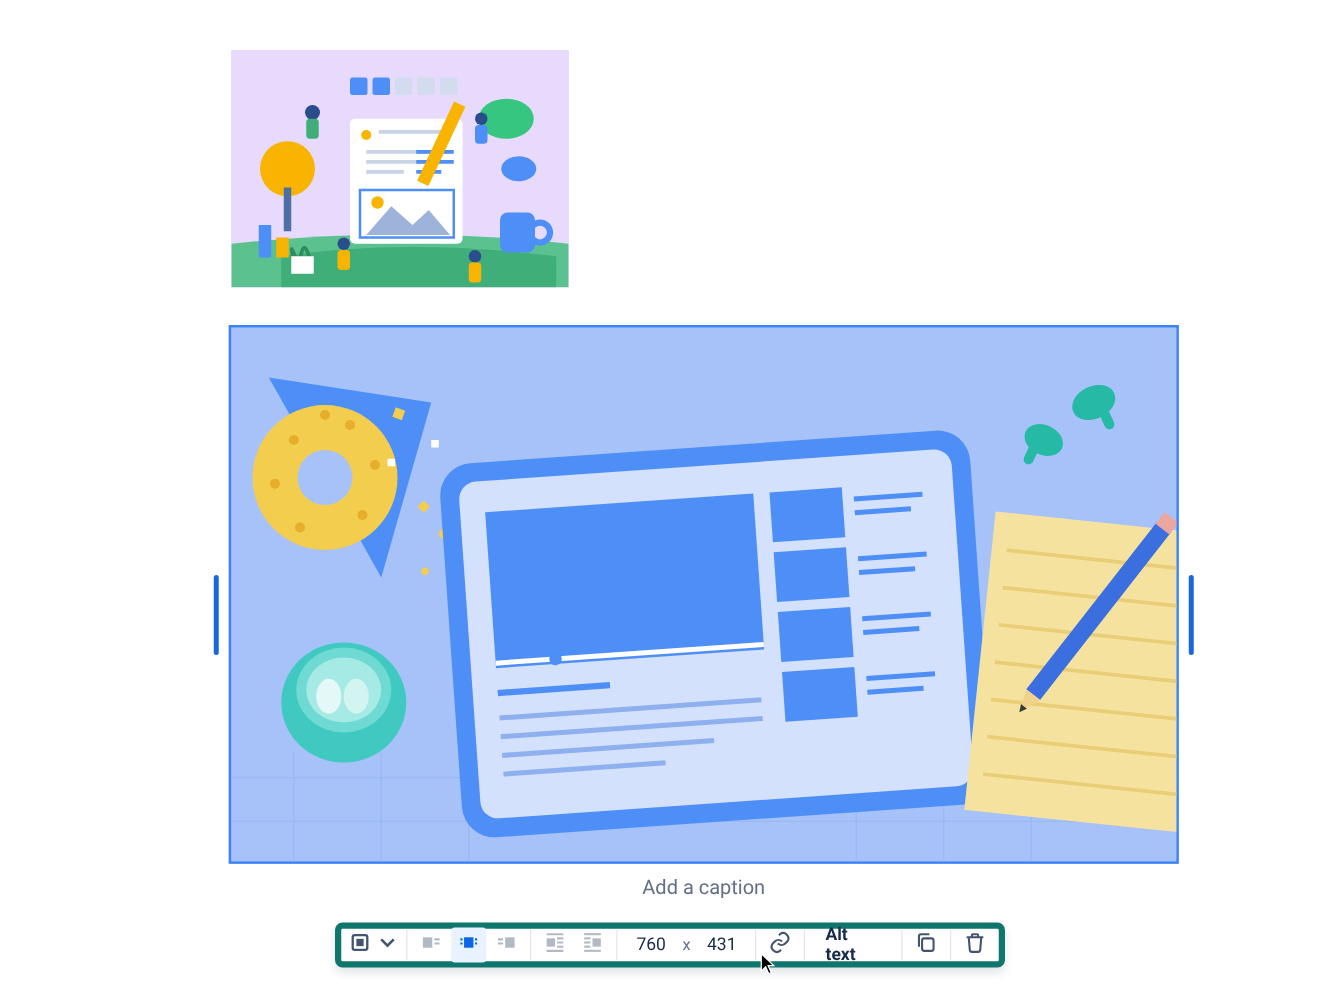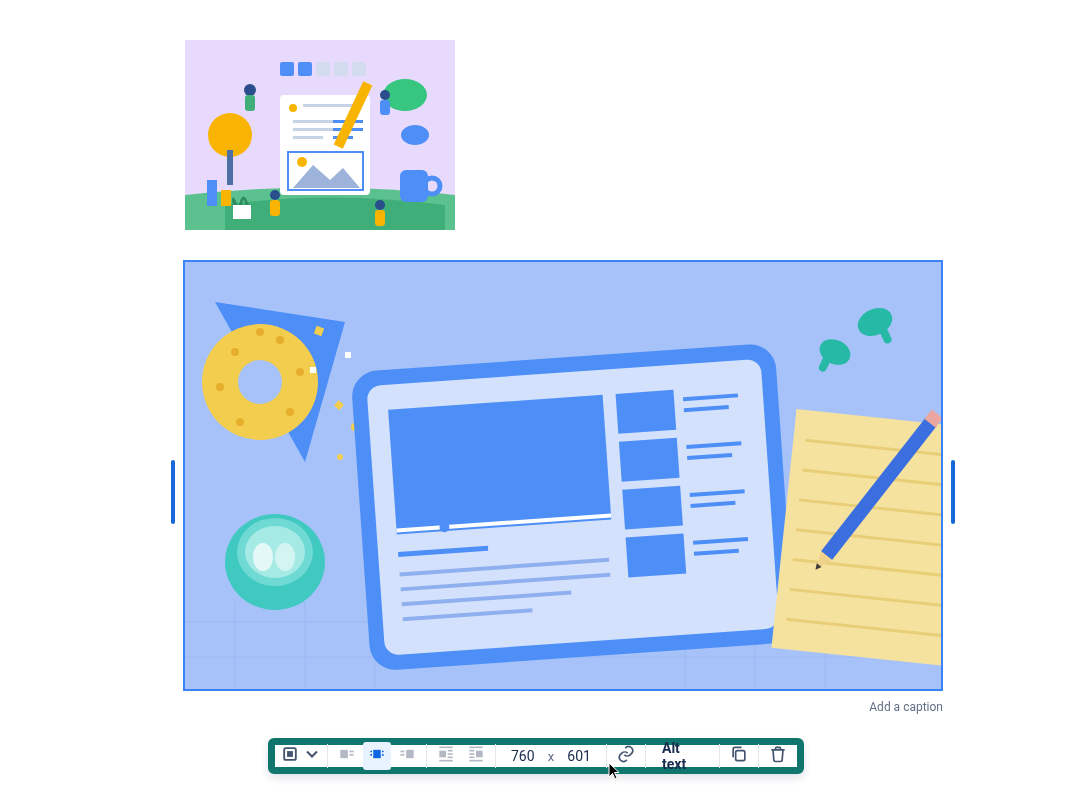--- a/index.html
+++ b/index.html
@@ -51,35 +51,35 @@
   }
   .resize-left { left: 171px; top: 460px; }
   .resize-right { left: 951px; top: 460px; }
 
   
   .caption {
     position: absolute;
     left: 183px;
     top: 700px;
     width: 760px;
-    text-align: right;
+    text-align: center;
     color: #626F86;
-    font-size: 12px;
+    font-size: 16px;
   }
 
   
   .toolbar {
     position: absolute;
     left: 50%;
     transform: translateX(-50%);
     top: 738px;
     display: flex;
     align-items: center;
     background: #fff;
-    border: 7px solid #0f766e;
+    border: 5px solid #0f766e;
     border-radius: 6px;
     box-shadow: 0 4px 8px rgba(9,30,66,0.12);
     height: 36px;
     padding: 0 4px;
   }
 
   .tb-group {
     display: flex;
     align-items: center;
     height: 100%;
@@ -381,21 +381,21 @@
               <line x1="4" y1="4" x2="20" y2="4" stroke="currentColor" stroke-width="2"></line>
               <line x1="4" y1="20" x2="20" y2="20" stroke="currentColor" stroke-width="2"></line>
             </svg>
         </span>
       </div>
     </div>
     <div class="tb-sep"></div>
     <div class="tb-dims">
       <span class="num">760</span>
       <span class="x">x</span>
-      <span class="num">601</span>
+      <span class="num">431</span>
     </div>
     <div class="tb-sep"></div>
     <div class="tb-btn">
       <span>
         <svg viewBox="0 0 24 24">
             <path d="M10 13a5 5 0 0 0 7 0l2-2a5 5 0 0 0-7-7l-1 1M14 11a5 5 0 0 0-7 0l-2 2a5 5 0 0 0 7 7l1-1" fill="none" stroke="currentColor" stroke-width="2"></path>
           </svg>
       </span>
     </div>
     <div class="tb-sep"></div>

